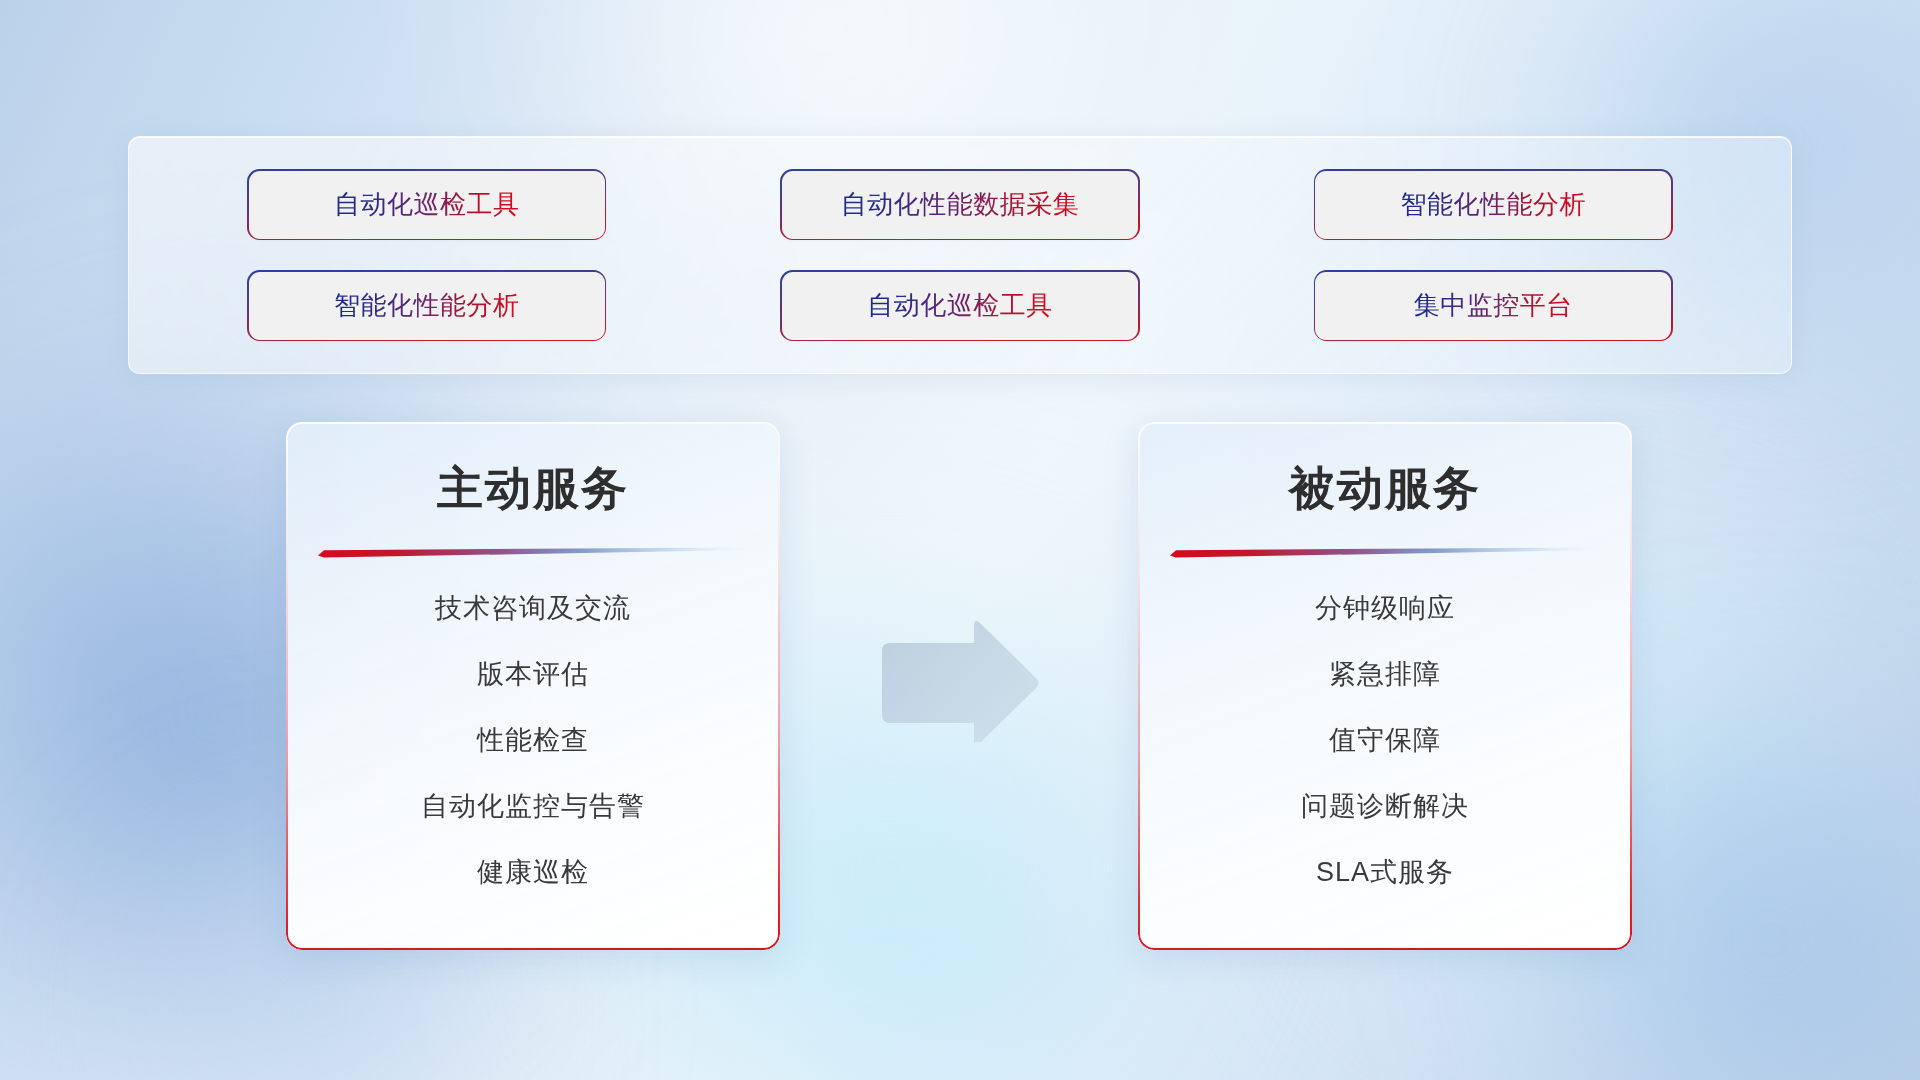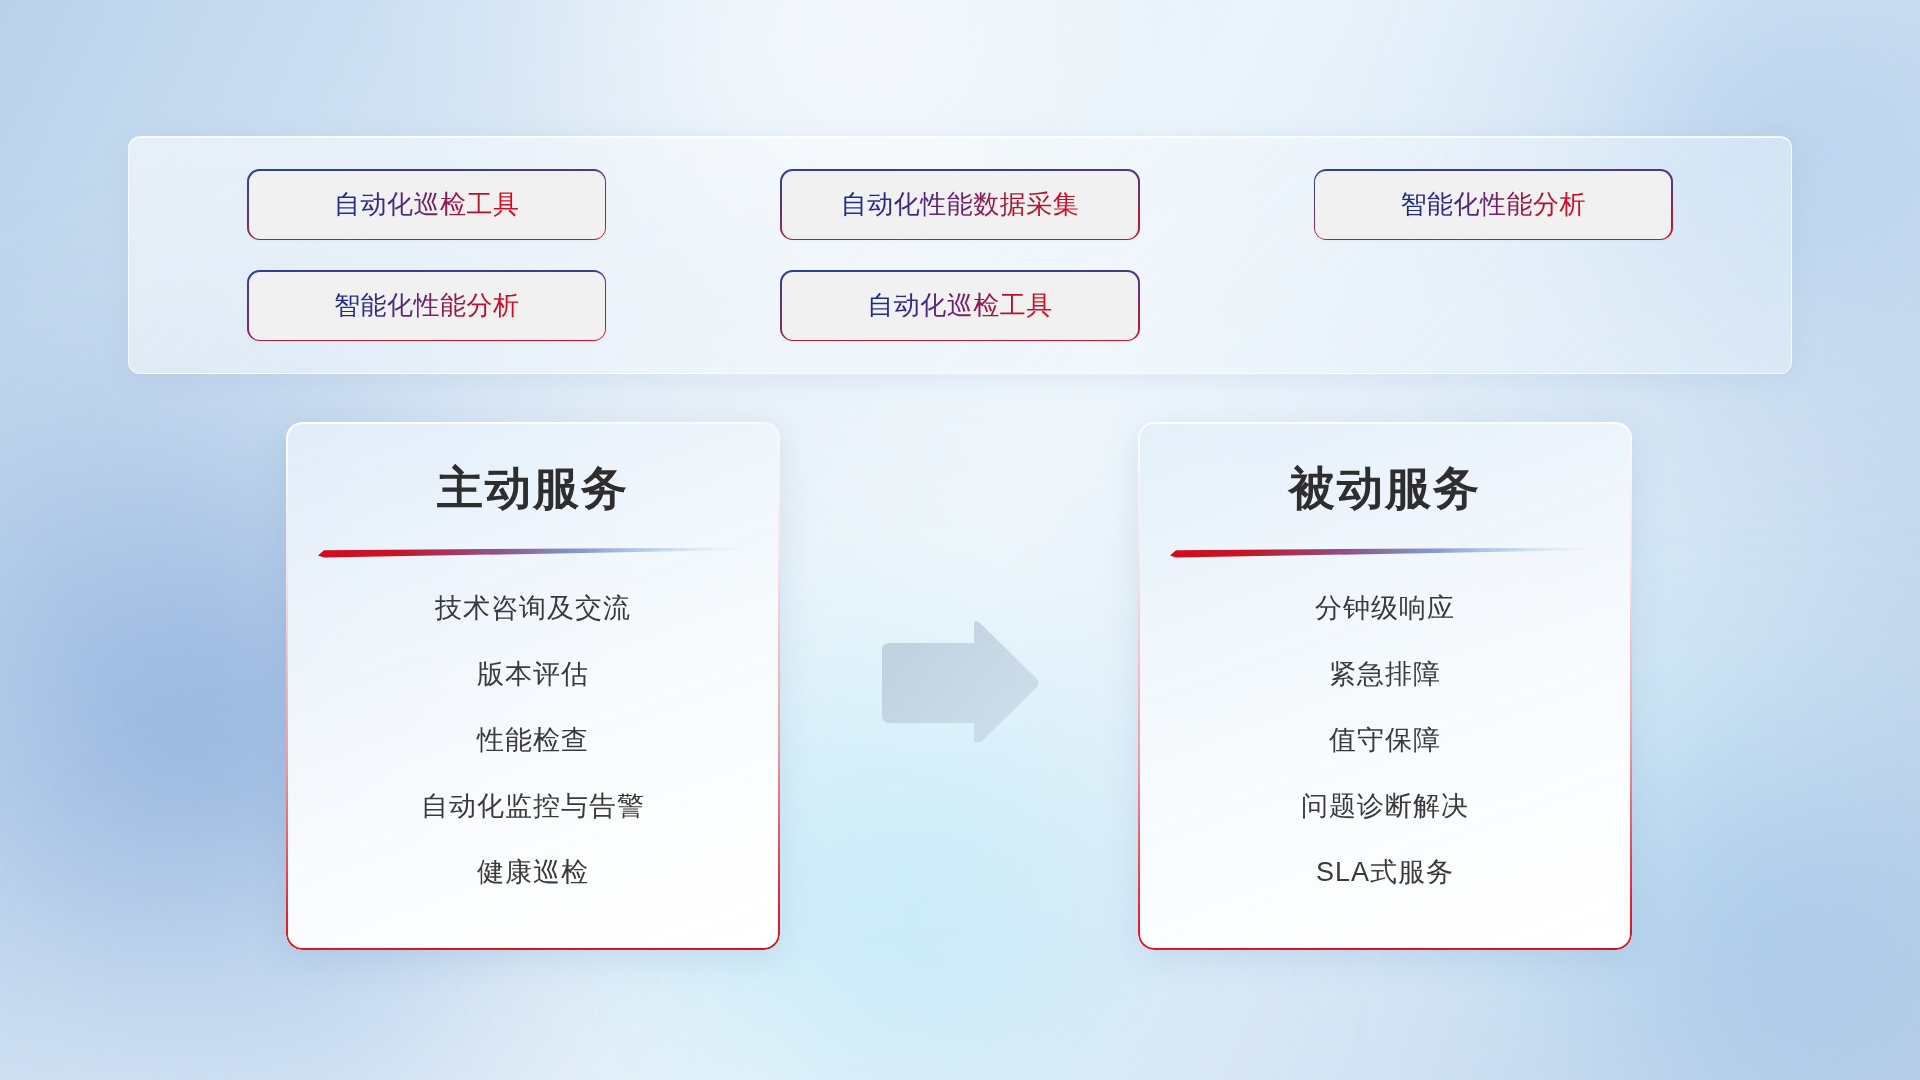--- a/index.html
+++ b/index.html
@@ -143,20 +143,23 @@
     </div>
     <div class="pill">
       <span class="pill-text">智能化性能分析</span>
     </div>
     <div class="pill">
       <span class="pill-text">智能化性能分析</span>
     </div>
     <div class="pill">
       <span class="pill-text">自动化巡检工具</span>
     </div>
+    <div class="pill">
+      <span class="pill-text">集中监控平台</span>
+    </div>
   </div>
 
   <div class="card card-left">
     <div class="card-title">主动服务</div>
     <div class="divider-wrap">
       <svg viewBox="0 0 430 12" preserveAspectRatio="none" aria-hidden="true">
         <defs>
           <linearGradient id="divA" x1="0" y1="0" x2="1" y2="0">
             <stop offset="0%" stop-color="#d40b1c" stop-opacity="1"></stop>
             <stop offset="18%" stop-color="#c41528" stop-opacity="1"></stop>

